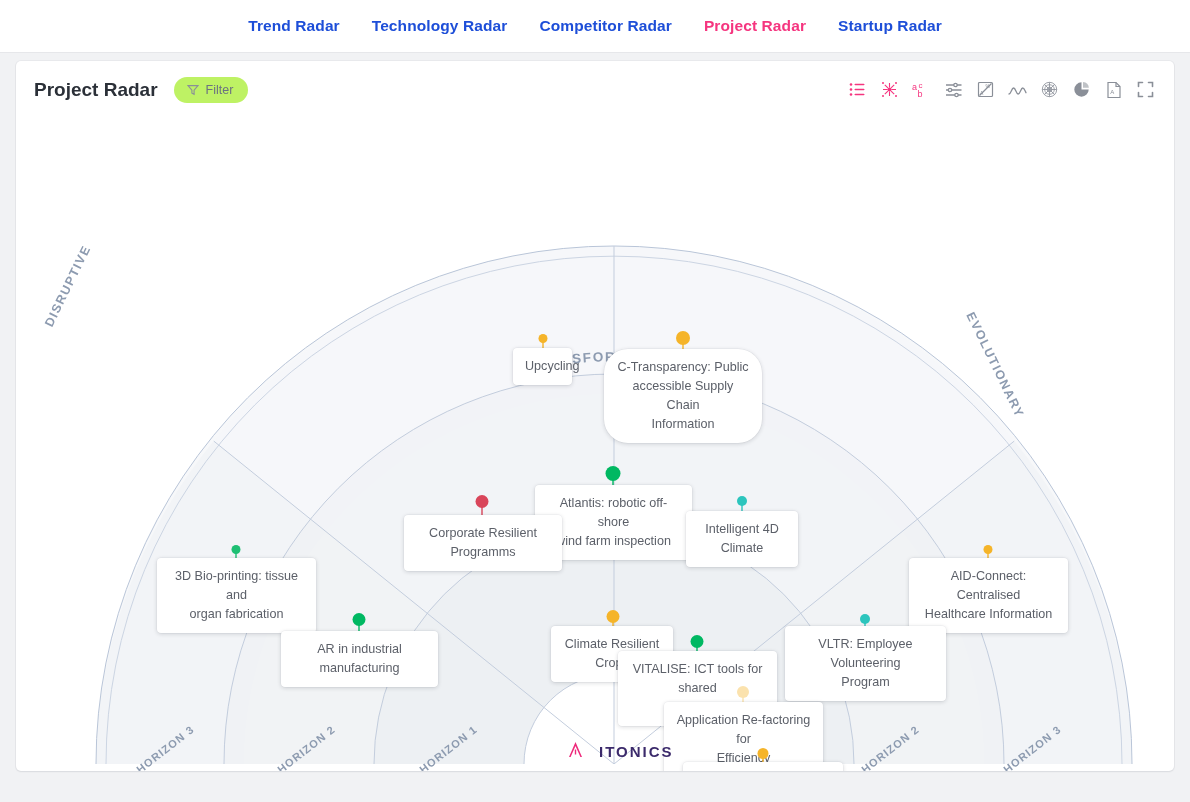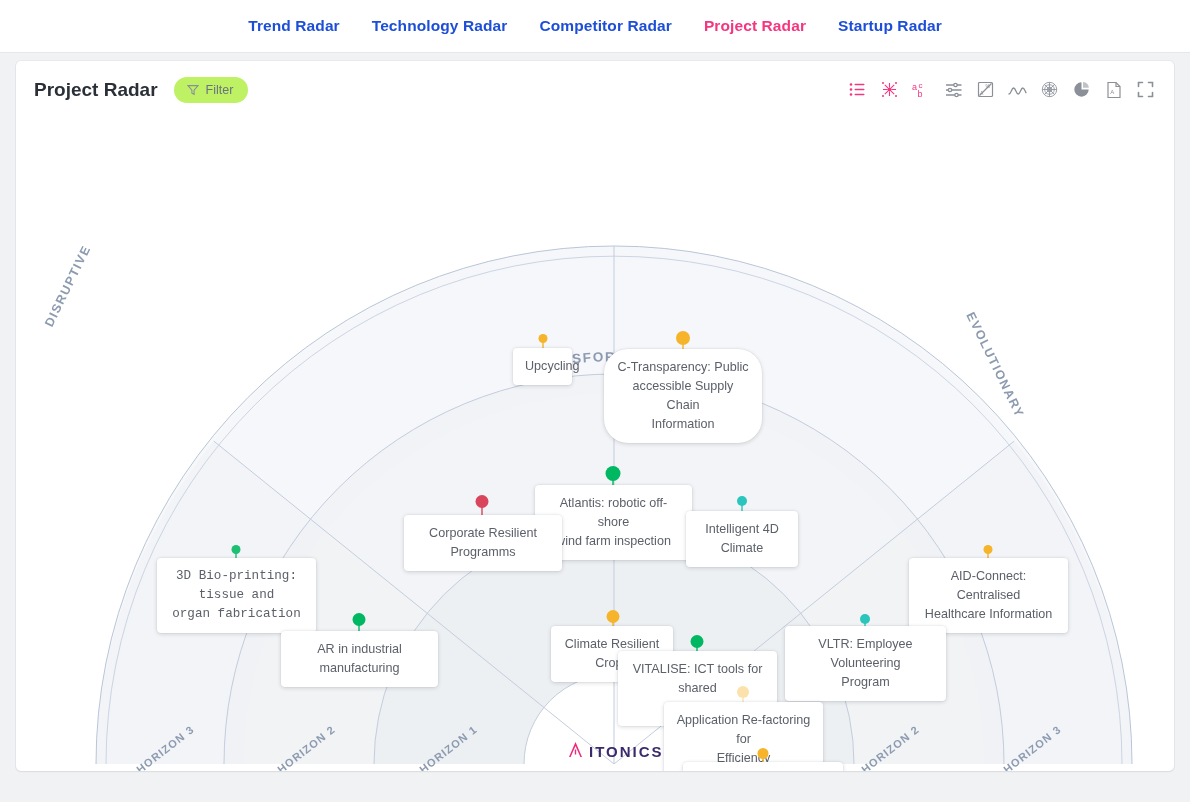--- a/index.html
+++ b/index.html
@@ -113,21 +113,21 @@
     text-align: center;
     padding: 9px 12px;
     line-height: 19px;
     white-space: pre-line;
     cursor: pointer;
   }
 
   
   .logo {
     position: absolute;
-    display: flex; align-items: center; gap: 6px; justify-content: space-between;
+    display: flex; align-items: center; gap: 16px; justify-content: space-between;
   }
   .logo-text {
     font-size: 15px; font-weight: bold; letter-spacing: 2px;
     color: #3b2a6b;
     font-family: "Liberation Sans", sans-serif;
   }
 </style>
 </head>
 <body>
 
@@ -312,21 +312,21 @@
 Programms</div>
           <div class="dp" style="left: 716px; top: 378px; width: 20px; height: 23px;">
             <div class="stem" style="background: rgb(44, 197, 189); height: 21px; opacity: 0.7;"></div>
             <div class="dot" style="width: 10px; height: 10px; background: rgb(44, 197, 189);"></div>
           </div>
           <div class="dp-label" style="left: 670px; top: 393px; width: 112px;">Intelligent 4D Climate</div>
           <div class="dp" style="left: 210px; top: 427px; width: 20px; height: 21px;">
             <div class="stem" style="background: rgb(30, 191, 115); height: 19px; opacity: 0.7;"></div>
             <div class="dot" style="width: 9px; height: 9px; background: rgb(30, 191, 115);"></div>
           </div>
-          <div class="dp-label" style="left: 141px; top: 440px; width: 159px; font-family: Liberation Mono, monospace;">3D Bio-printing: tissue and
+          <div class="dp-label" style="left: 141px; top: 440px; width: 159px;">3D Bio-printing: tissue and
 organ fabrication</div>
           <div class="dp" style="left: 962px; top: 427px; width: 20px; height: 21px;">
             <div class="stem" style="background: rgb(245, 180, 41); height: 19px; opacity: 0.7;"></div>
             <div class="dot" style="width: 9px; height: 9px; background: rgb(245, 180, 41);"></div>
           </div>
           <div class="dp-label" style="left: 893px; top: 440px; width: 159px;">AID-Connect: Centralised
 Healthcare Information</div>
           <div class="dp" style="left: 333px; top: 495px; width: 20px; height: 26px;">
             <div class="stem" style="background: rgb(0, 184, 98); height: 24px; opacity: 0.7;"></div>
             <div class="dot" style="width: 13px; height: 13px; background: rgb(0, 184, 98);"></div>

